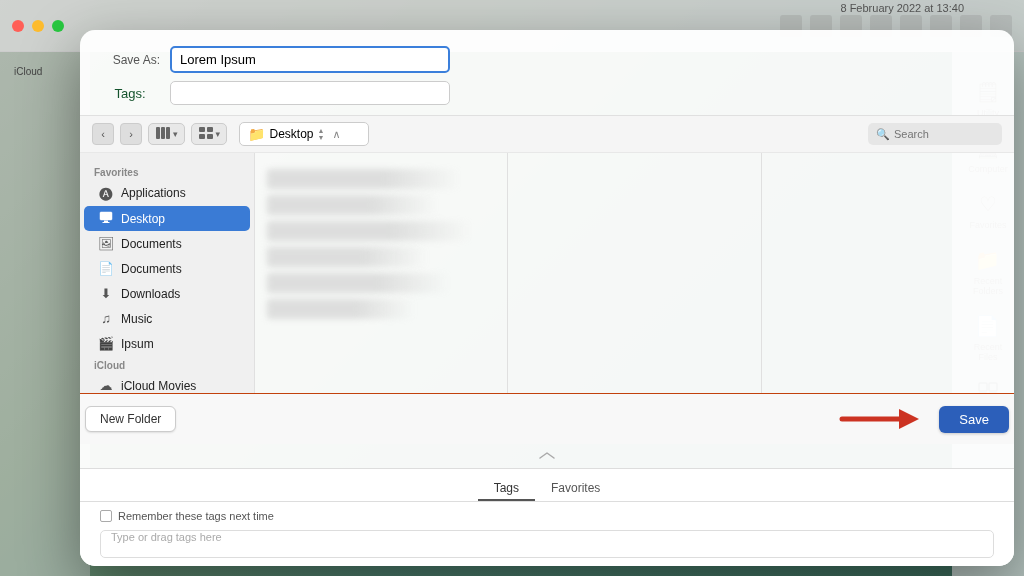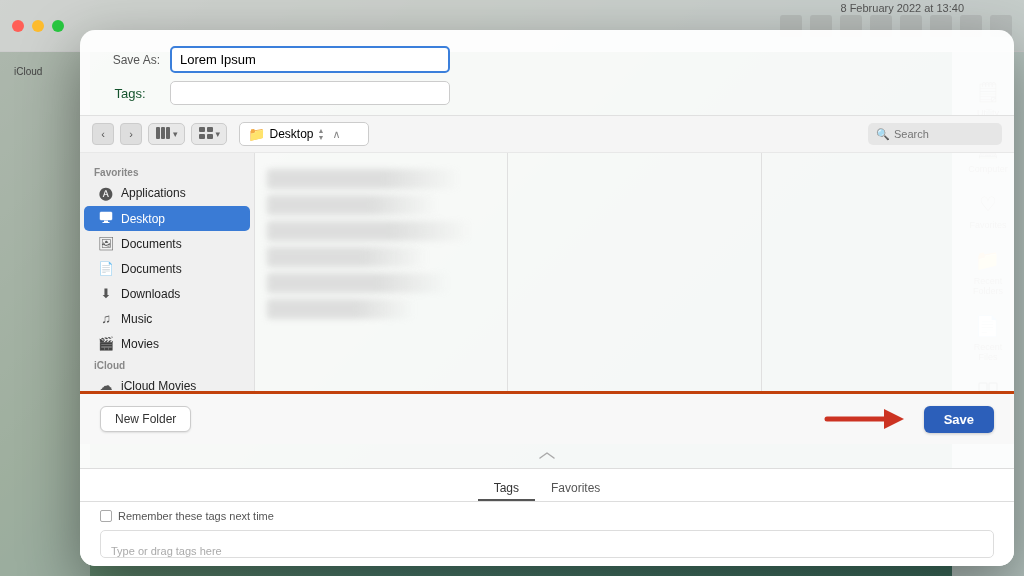--- a/index.html
+++ b/index.html
@@ -347,24 +347,24 @@
       height: 20px;
       background: linear-gradient(to right, #ccc 60%, transparent);
       margin-bottom: 4px;
       border-radius: 2px;
       filter: blur(3px);
       opacity: 0.6;
     }
 
     
     .dialog-footer {
-      padding: 10px 20px;
-      display: flex;
-      align-items: center;
-      border-top: 3px solid #c2410c;
+      padding: 10px 5px;
+      display: flex;
+      align-items: center;
+      border-top: 1px solid #c2410c;
       background: #f8f8f8;
       gap: 10px;
     }
 
     .new-folder-btn {
       padding: 5px 14px;
       background: white;
       border: 1px solid #ccc;
       border-radius: 6px;
       font-size: 12px;
@@ -382,21 +382,21 @@
       gap: 12px;
     }
 
     .save-btn {
       padding: 6px 20px;
       background: #2c5fba;
       color: white;
       border: none;
       border-radius: 6px;
       font-size: 13px;
-      font-weight: 700;
+      font-weight: 400;
       cursor: pointer;
       box-shadow: 0 1px 3px rgba(0,0,0,0.2);
     }
 
     
     .dialog-bottom {
       border-top: 1px solid #ddd;
       background: white;
     }
 
@@ -440,21 +440,21 @@
       color: #555;
     }
 
     .tags-drag-area {
       margin: 4px 20px 8px;
       height: 28px;
       border: 1px solid #ddd;
       border-radius: 5px;
       background: white;
       display: flex;
-      align-items: flex-end;
+      align-items: flex-start;
       padding: 0 10px;
       font-size: 11px;
       color: #aaa;
     }
 
     
     .expand-handle {
       text-align: center;
       padding: 4px;
       color: #aaa;
@@ -606,21 +606,21 @@
       <div class="sidebar-item">
         <span class="sidebar-icon">⬇</span>
         <span>Downloads</span>
       </div>
       <div class="sidebar-item">
         <span class="sidebar-icon">♫</span>
         <span>Music</span>
       </div>
       <div class="sidebar-item">
         <span class="sidebar-icon">🎬</span>
-        <span>Movies</span>
+        <span>Ipsum</span>
       </div>
 
       <div class="sidebar-section-label">iCloud</div>
 
       <div class="sidebar-item">
         <span class="sidebar-icon">☁</span>
         <span>iCloud Movies</span>
       </div>
 
     </div>

